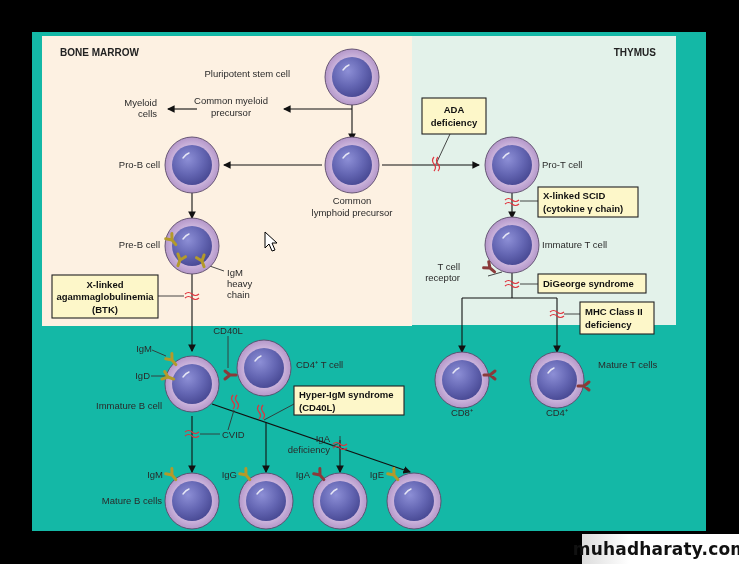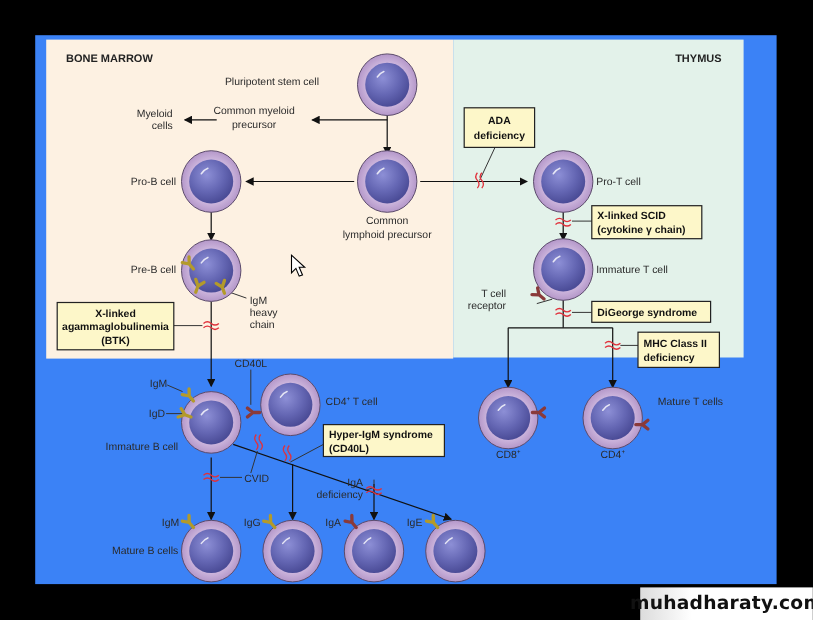--- a/index.html
+++ b/index.html
@@ -1,17 +1,17 @@
 <!DOCTYPE html>
 <html><head>
 <meta charset="utf-8">
 <style>
   html,body{margin:0;padding:0;background:#000;}
   body{width:739px;height:564px;position:relative;overflow:hidden;font-family:"Liberation Sans",sans-serif;}
-  #canvas{position:absolute;left:32px;top:32px;width:674px;height:499px;background:#3b82f6;}
+  #canvas{position:absolute;left:32px;top:32px;width:674px;height:499px;background:#14b8a6;}
   svg{position:absolute;left:0;top:0;}
   .lbl{font-family:"Liberation Sans",sans-serif;font-size:9.5px;fill:#2a2a2a;}
   .hdr{font-family:"Liberation Sans",sans-serif;font-size:10px;font-weight:bold;fill:#222;}
   .box-t{font-family:"Liberation Sans",sans-serif;font-size:9.5px;font-weight:bold;fill:#111;}
   #watermark{position:absolute;left:582px;top:534px;width:157px;height:30px;background:linear-gradient(90deg,#dcdcdc,#fff 30%);display:flex;align-items:center;justify-content:center;}
   #watermark span{font-family:"DejaVu Sans",sans-serif;font-weight:bold;font-size:17px;color:#111;letter-spacing:0.2px;}
 </style>
 </head>
 <body>
 

